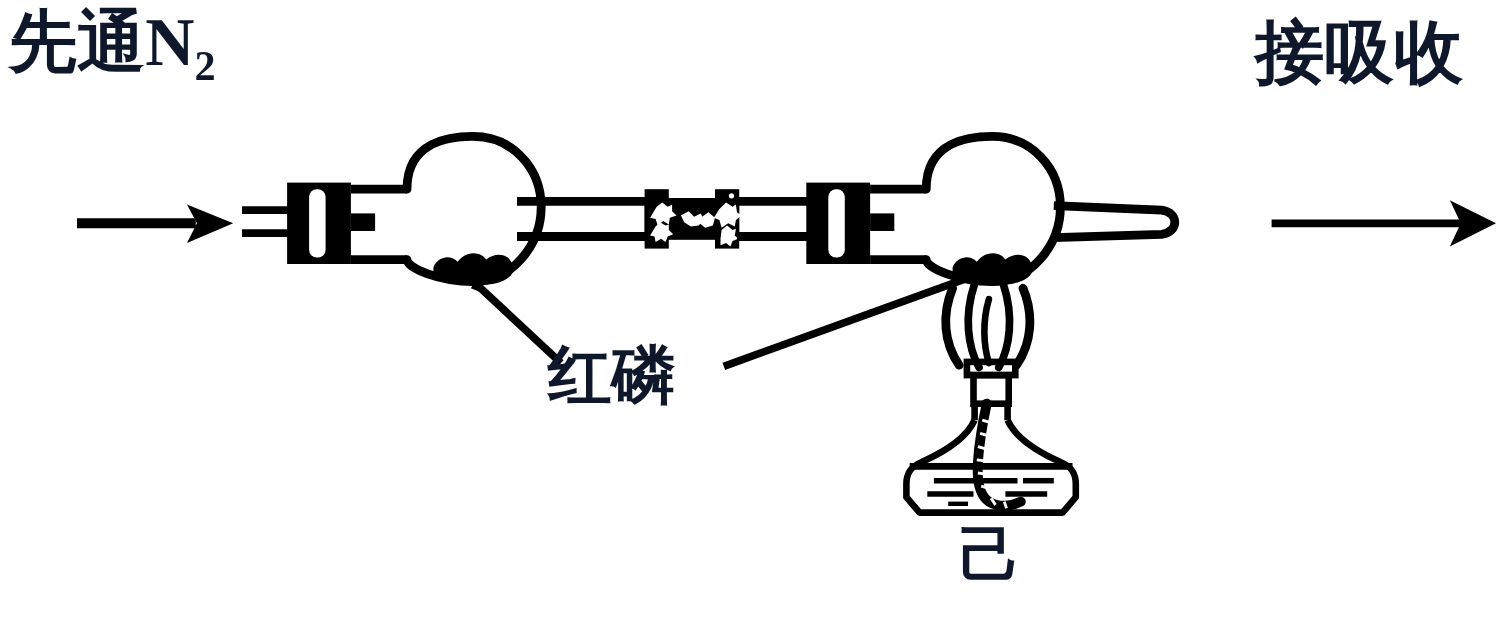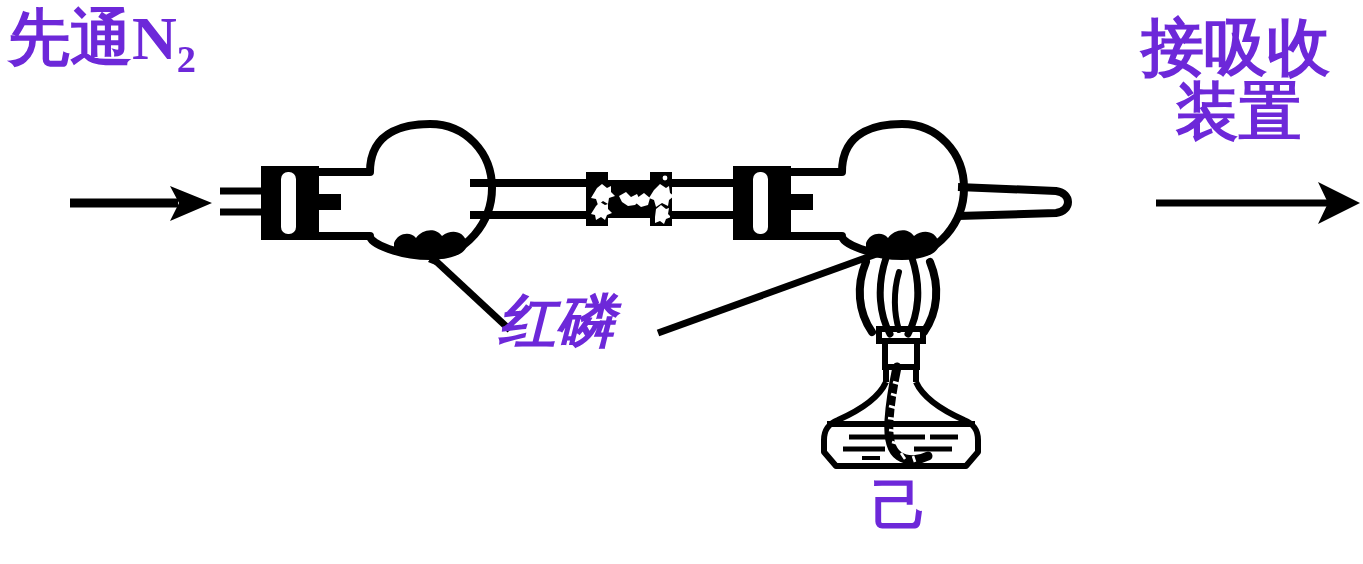--- a/index.html
+++ b/index.html
@@ -21,21 +21,21 @@
     left: 0;
     top: 0;
     width: 1363px;
     height: 564px;
   }
   .label-block {
     position: absolute;
     line-height: 1.02;
     white-space: nowrap;
     font-weight: 700;
-    color: #6d28d9;
+    color: #0f172a;
   }
   .cjk {
     font-family: "DejaVu Sans", "Liberation Sans", sans-serif;
     font-weight: 700;
   }
   #label-left {
     left: 8px;
     top: 6px;
     font-size: 62px;
   }
@@ -55,23 +55,22 @@
     vertical-align: sub;
     font-family: "Liberation Serif", serif;
     font-weight: 700;
   }
   .latin {
     font-family: "Liberation Serif", "DejaVu Serif", serif;
     font-weight: 700;
   }
   #label-redp {
     left: 498px;
-    top: 292px;
+    top: 312px;
     font-size: 58px;
-    font-style: italic;
   }
   #label-lamp {
     left: 872px;
     top: 477px;
     font-size: 56px;
   }
   svg#apparatus {
     position: absolute;
     left: 0;
     top: 0;
@@ -253,20 +252,19 @@
   </svg>
 
   <div class="label-block" id="label-left">
     <div>
       <span class="cjk">先通</span><span class="latin">N</span><span class="sub">2</span>
     </div>
   </div>
 
   <div class="label-block cjk" id="label-right">
     <span>接吸收</span>
-    <span class="line2">装置</span>
   </div>
 
   <div class="label-block cjk" id="label-redp">红磷</div>
 
   <div class="label-block cjk" id="label-lamp">己</div>
 
 </div>
 
 </body></html>

